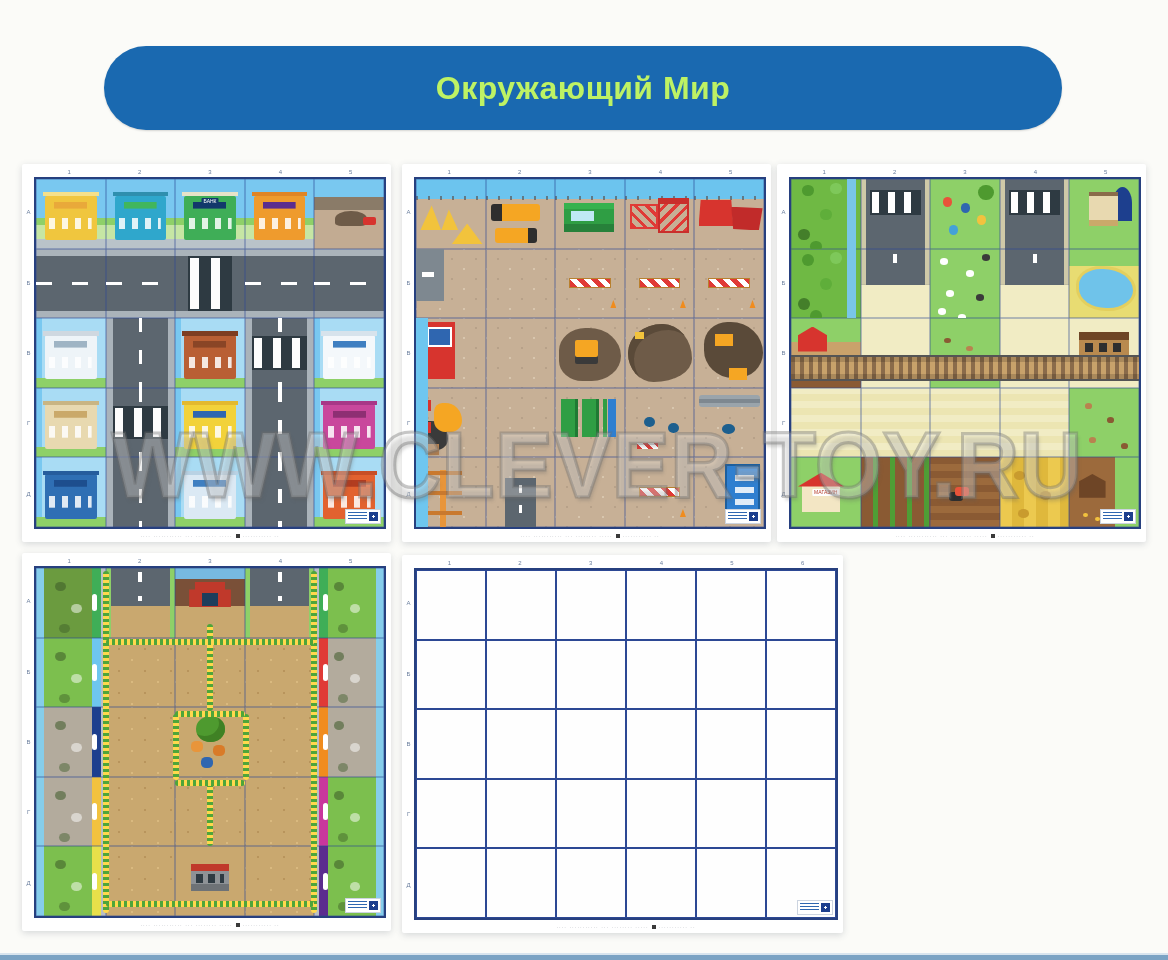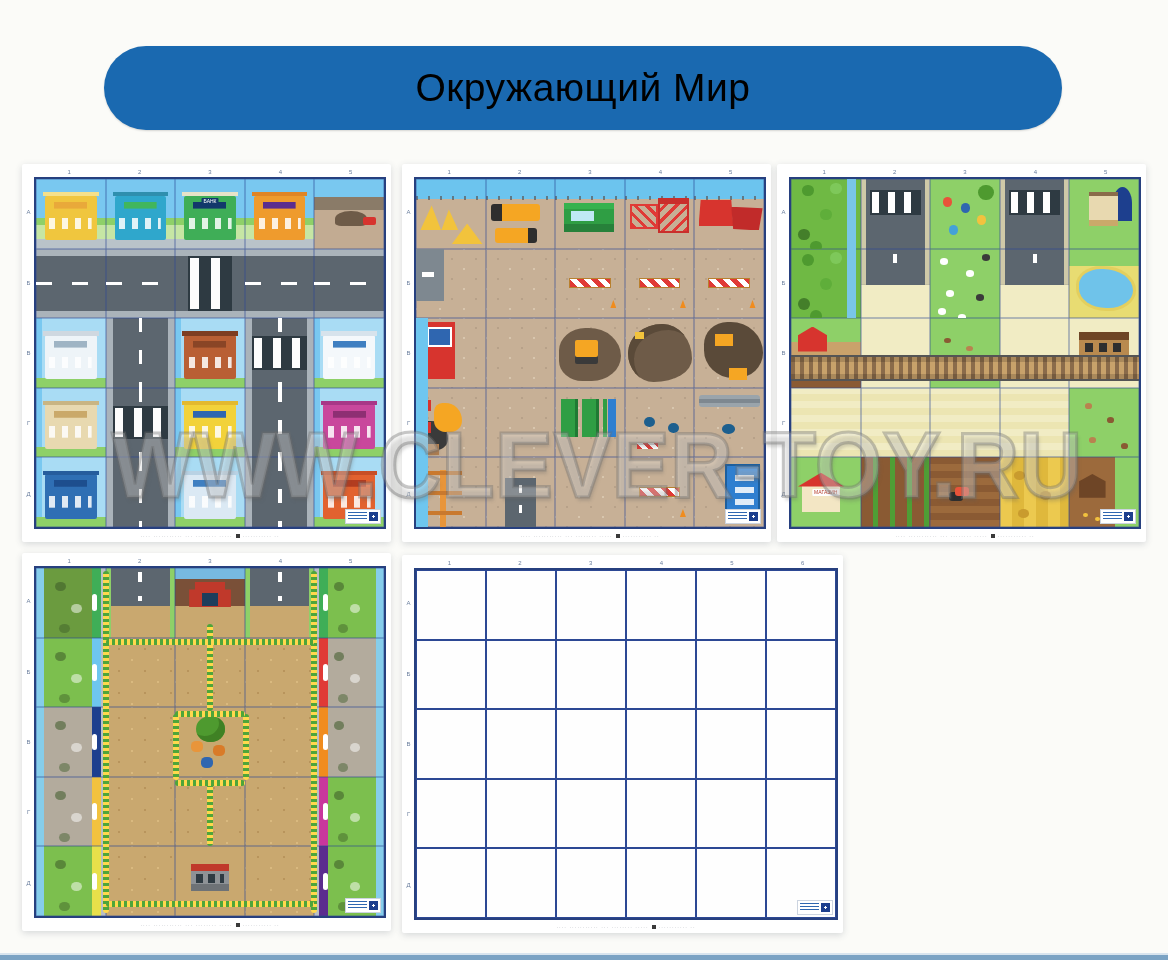--- a/index.html
+++ b/index.html
@@ -1,21 +1,21 @@
 <!DOCTYPE html>
 <html><head>
 <meta charset="utf-8">
 <style>
   html,body{margin:0;padding:0;background:#fbfbf8;font-family:"Liberation Sans",sans-serif;}
   .stage{position:relative;width:1168px;height:960px;overflow:hidden;background:#fbfbf8;}
 
   
   .title-pill{position:absolute;left:104px;top:46px;width:958px;height:84px;border-radius:42px;
     background:#1a69b0;display:flex;align-items:center;justify-content:center;box-shadow:0 1px 2px rgba(0,0,0,.15);}
-  .title-pill span{color:#000000;font-size:39px;font-weight:normal;letter-spacing:.5px;}
+  .title-pill span{color:#bef264;font-size:32px;font-weight:bold;letter-spacing:.5px;}
 
   
   .watermark{position:absolute;left:112px;top:416px;width:960px;z-index:40;pointer-events:none;
     font-size:86px;font-weight:800;text-align:center;letter-spacing:1px;transform:scaleY(1.08);
     color:rgba(240,240,240,.30);-webkit-text-stroke:3px rgba(110,110,110,.38);
     text-shadow:2px 3px 3px rgba(90,90,90,.22);white-space:nowrap;}
 
   
   .bottom-strip{position:absolute;left:0;right:0;bottom:0;height:7px;
     background:linear-gradient(#d8e4ee 0 30%,#7ba3c4 30%);}

